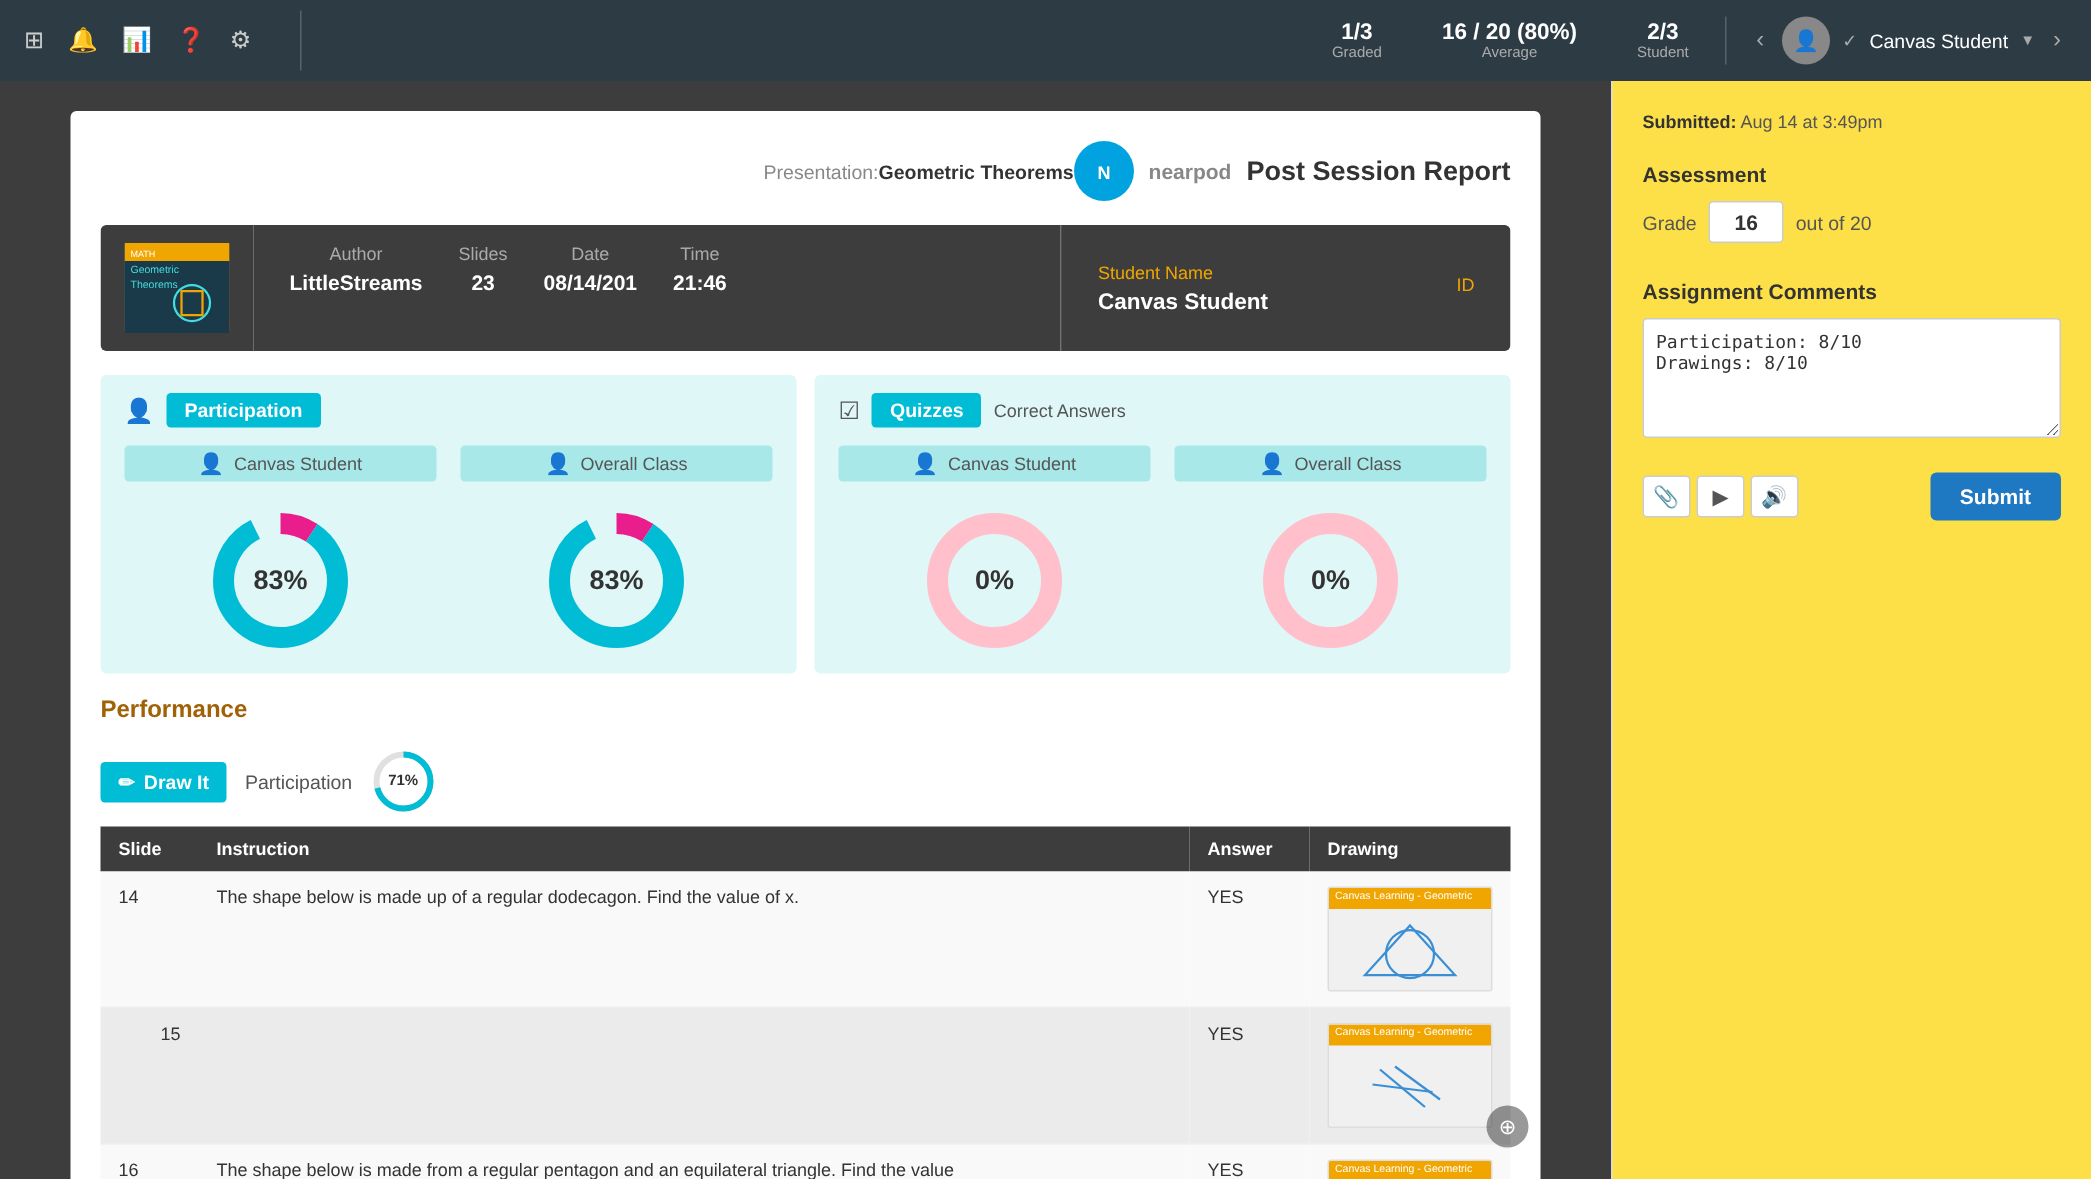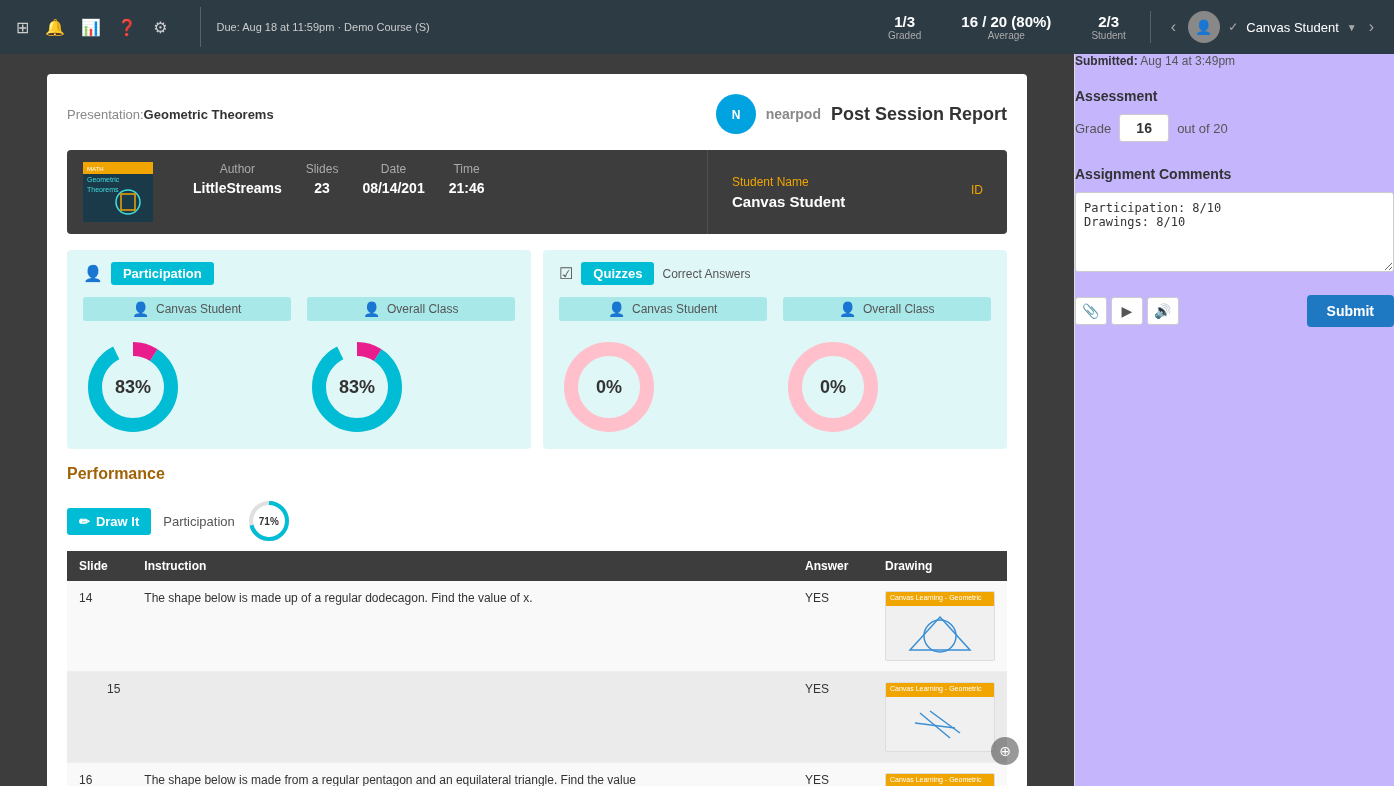--- a/index.html
+++ b/index.html
@@ -110,21 +110,21 @@
       background: white;
       border-radius: 4px;
       padding: 20px;
       max-width: 980px;
       margin: 0 auto;
     }
 
     
     .report-header {
       display: flex;
-      justify-content: space-between;
+      justify-content: flex-end;
       align-items: center;
       margin-bottom: 16px;
     }
     .report-title-right {
       display: flex;
       align-items: center;
       gap: 10px;
       font-size: 18px;
       font-weight: bold;
       color: #333;
@@ -265,21 +265,21 @@
       color: #555;
     }
     .person-icon {
       font-size: 14px;
       color: #555;
     }
 
     
     .donut-container {
       display: flex;
-      justify-content: flex-start;
+      justify-content: center;
       align-items: center;
     }
     .donut-chart {
       position: relative;
       width: 100px;
       height: 100px;
     }
     .donut-chart svg {
       width: 100px;
       height: 100px;
@@ -395,21 +395,22 @@
     .drawing-thumb-body {
       display: flex;
       align-items: center;
       justify-content: center;
       height: calc(100% - 14px);
     }
 
     
     .right-sidebar {
       width: 320px;
-      background: #c4b5fd;
+      background: #fde047;
+      padding: 20px;
       border-left: 1px solid #ddd;
       overflow-y: auto;
     }
     .submitted-label {
       font-size: 12px;
       color: #555;
       margin-bottom: 20px;
     }
     .submitted-label strong {
       color: #333;
@@ -526,21 +527,20 @@
 <nav class="top-nav">
   <div class="top-nav-icons">
     <span style="cursor:pointer;color:#ccc;font-size:16px;">⊞</span>
     <span style="cursor:pointer;color:#ccc;font-size:16px;">🔔</span>
     <span style="cursor:pointer;color:#ccc;font-size:16px;">📊</span>
     <span style="cursor:pointer;color:#ccc;font-size:16px;">❓</span>
     <span style="cursor:pointer;color:#ccc;font-size:16px;">⚙</span>
   </div>
   <div class="top-nav-divider"></div>
   <div class="top-nav-title">
-    <p>Due: Aug 18 at 11:59pm · Demo Course (S)</p>
   </div>
   <div class="top-nav-stats">
     <div class="stat-item">
       <div class="stat-value">1/3</div>
       <div class="stat-label">Graded</div>
     </div>
     <div class="stat-item">
       <div class="stat-value">16 / 20 (80%)</div>
       <div class="stat-label">Average</div>
     </div>

